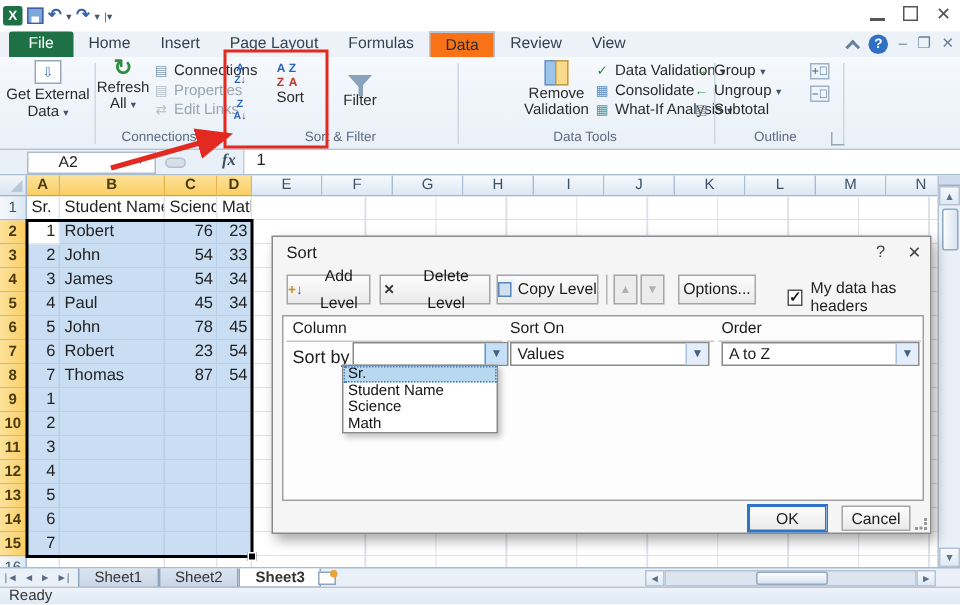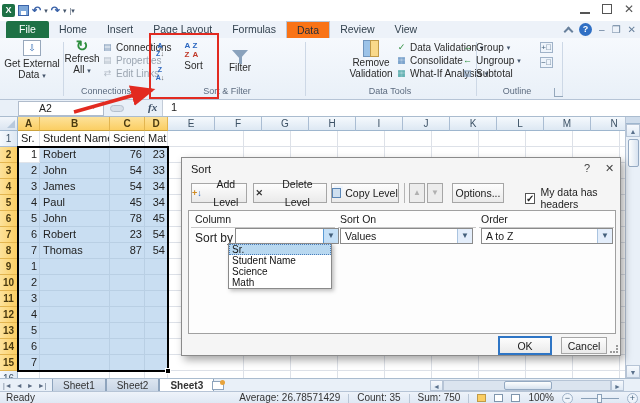--- a/index.html
+++ b/index.html
@@ -441,37 +441,20 @@
     <div class="hs-btn">◄</div>
     <div id="htrack">
         <div id="hthumb"></div>
       </div>
     <div class="hs-btn">►</div>
   </div>
 </div>
 
 <div id="statusbar">
   <span id="ready">Ready</span>
-  <div id="statright">
-    <span>Average: 26.78571429</span>
-    <span class="ssep"></span>
-    <span>Count: 35</span>
-    <span class="ssep"></span>
-    <span>Sum: 750</span>
-    <span class="ssep"></span>
-    <span class="viewic on"></span>
-    <span class="viewic"></span>
-    <span class="viewic"></span>
-    <span>100%</span>
-    <span class="zoomminus">−</span>
-    <span id="ztrack">
-        <span id="zthumb"></span>
-      </span>
-    <span class="zoomplus">+</span>
-  </div>
 </div>
 
 <div id="dialog">
   <span id="dlgtitle">Sort</span>
   <span id="dlghelp">?</span>
   <span id="dlgclose">✕</span>
 
   <div class="dbtn" style="left:9px;top:25px;width:56px">
     <span class="ic add-level-icon"></span>
       <span>Add Level</span>

